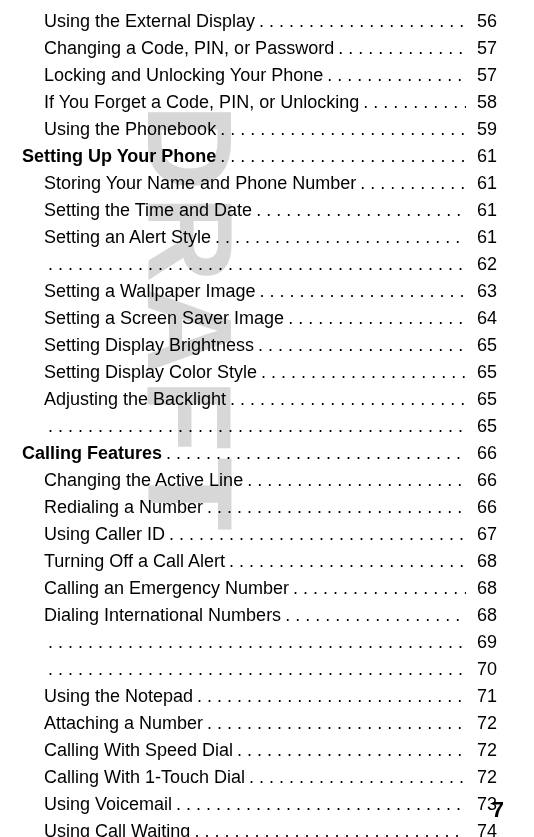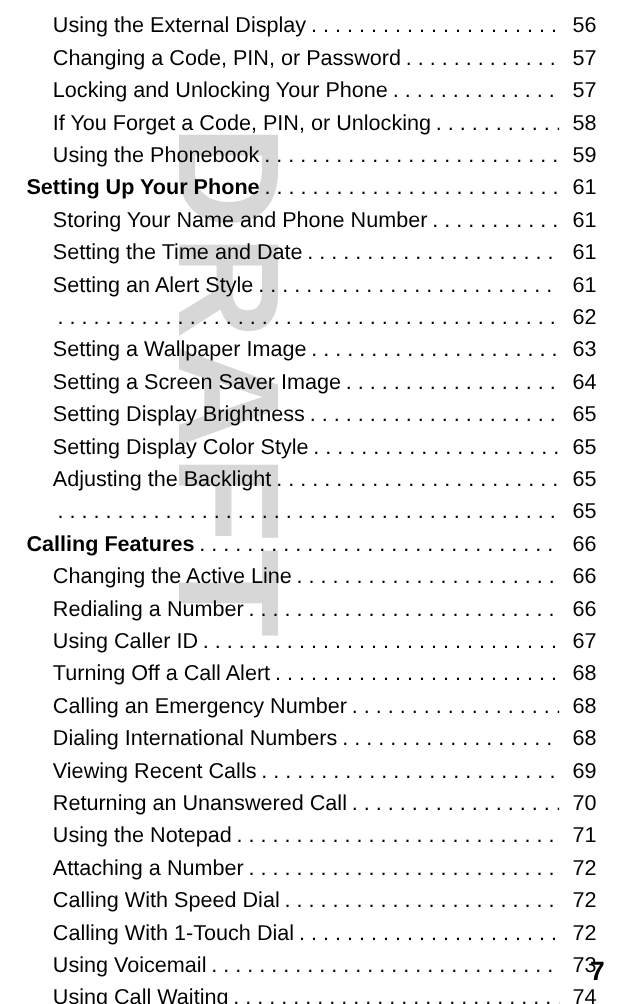--- a/index.html
+++ b/index.html
@@ -220,27 +220,25 @@
         <span class="pagecol">68</span>
       </div>
       <div class="row">
         <span class="indent"></span>
         <span class="label">Dialing International Numbers</span>
         <span class="dots"></span>
         <span class="pagecol">68</span>
       </div>
       <div class="row">
         <span class="indent"></span>
-        <span class="label">Viewing Recent Calls</span>
         <span class="dots"></span>
         <span class="pagecol">69</span>
       </div>
       <div class="row">
         <span class="indent"></span>
-        <span class="label">Returning an Unanswered Call</span>
         <span class="dots"></span>
         <span class="pagecol">70</span>
       </div>
       <div class="row">
         <span class="indent"></span>
         <span class="label">Using the Notepad</span>
         <span class="dots"></span>
         <span class="pagecol">71</span>
       </div>
       <div class="row">

